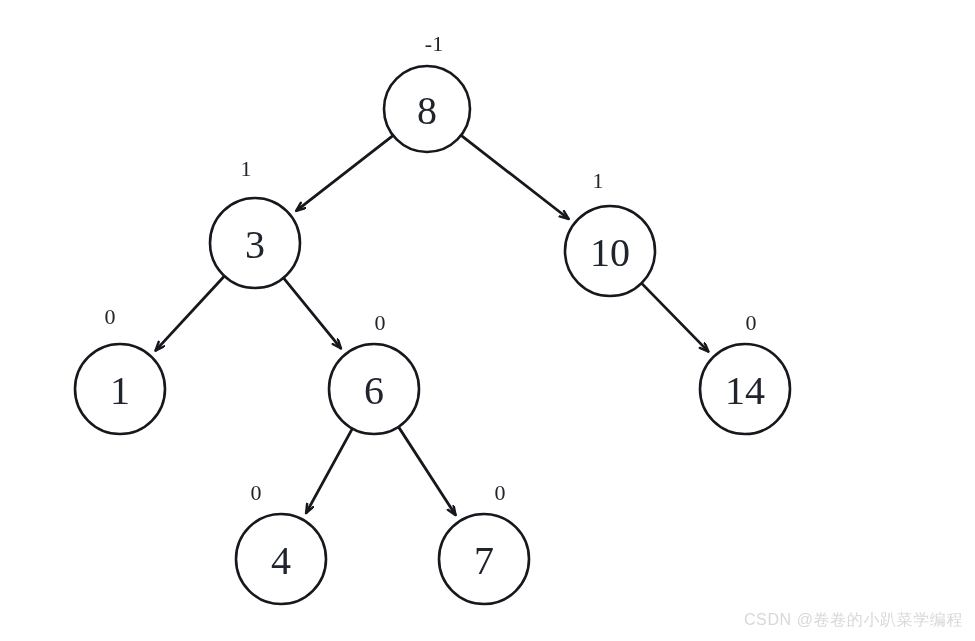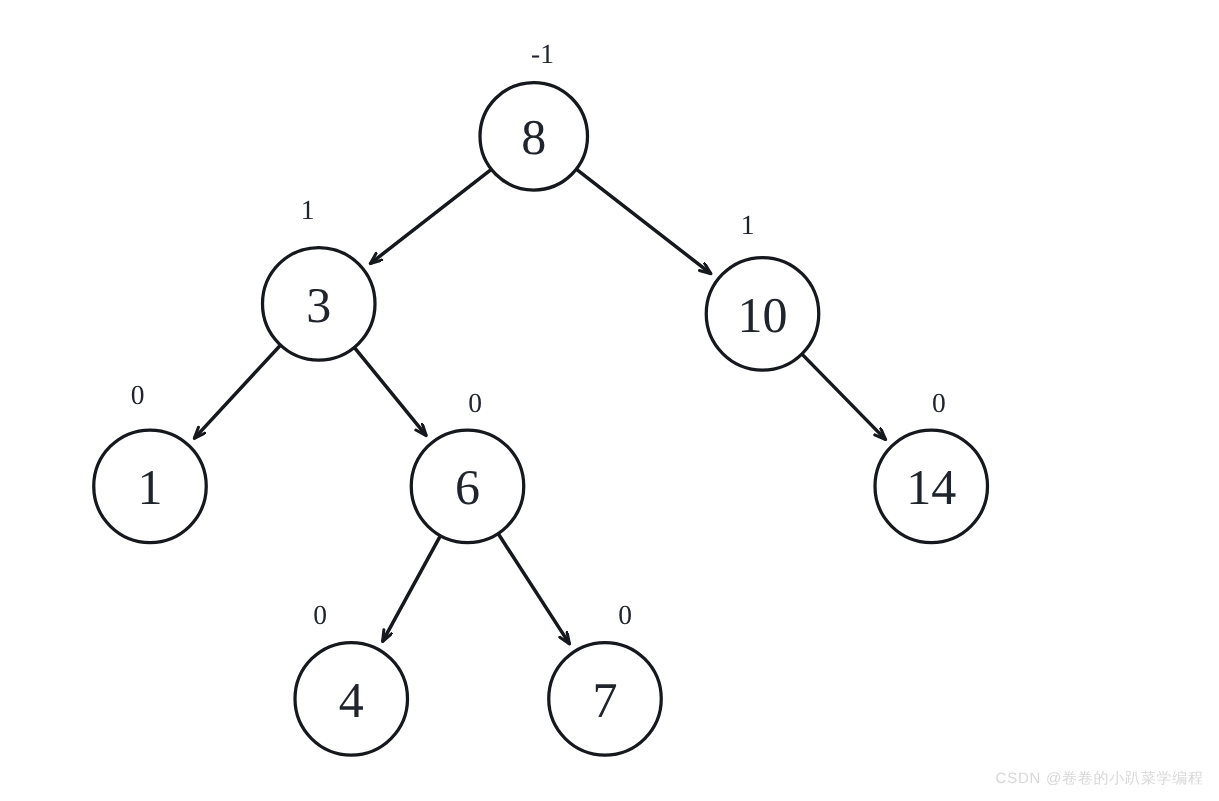--- a/index.html
+++ b/index.html
@@ -47,21 +47,21 @@
     font-size: 22px;
     text-anchor: middle;
     dominant-baseline: central;
   }
   .watermark {
     position: absolute;
     right: 12px;
     bottom: 10px;
     color: #d8d8d8;
     font-family: "Liberation Sans", "DejaVu Sans", sans-serif;
-    font-size: 12px;
+    font-size: 16px;
     letter-spacing: 0.6px;
     white-space: nowrap;
     user-select: none;
   }
 </style>
 </head>
 <body>
 
 <div id="canvas">
   <svg id="tree-svg" viewBox="0 0 975 641">

